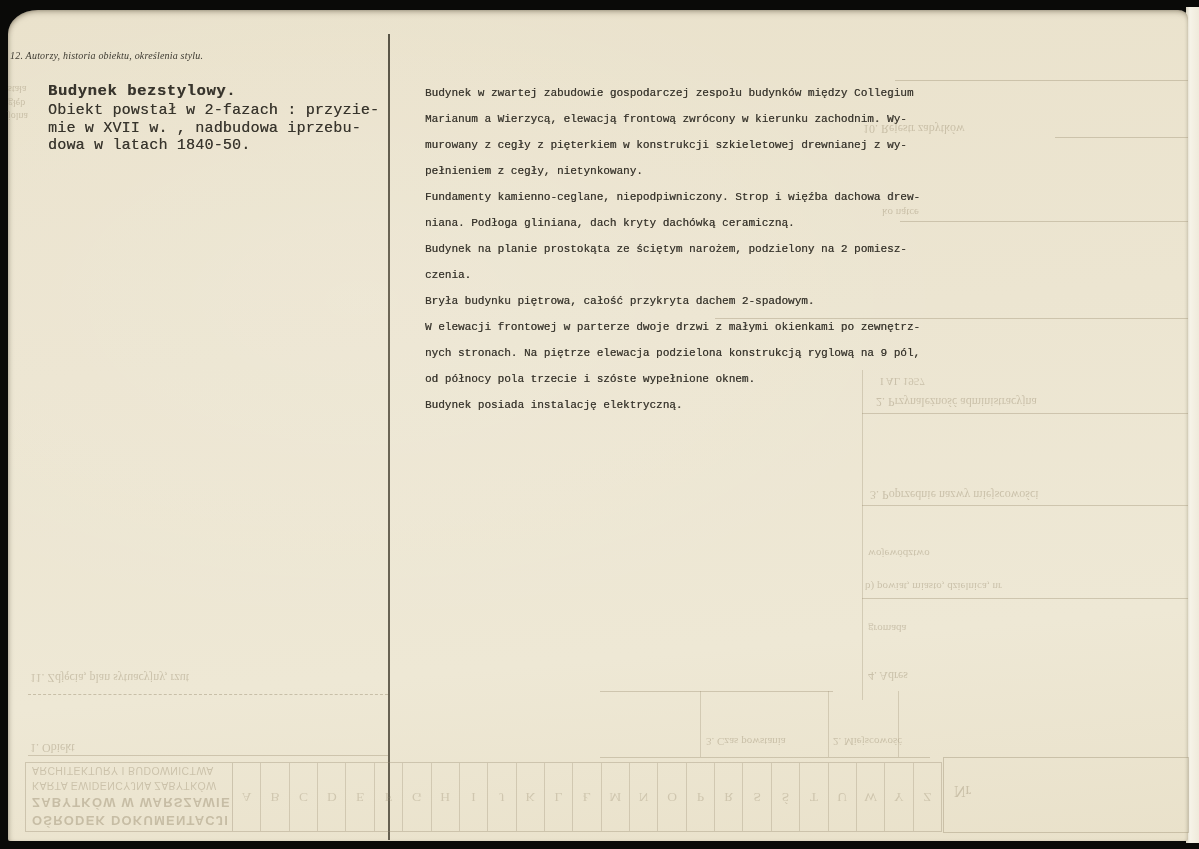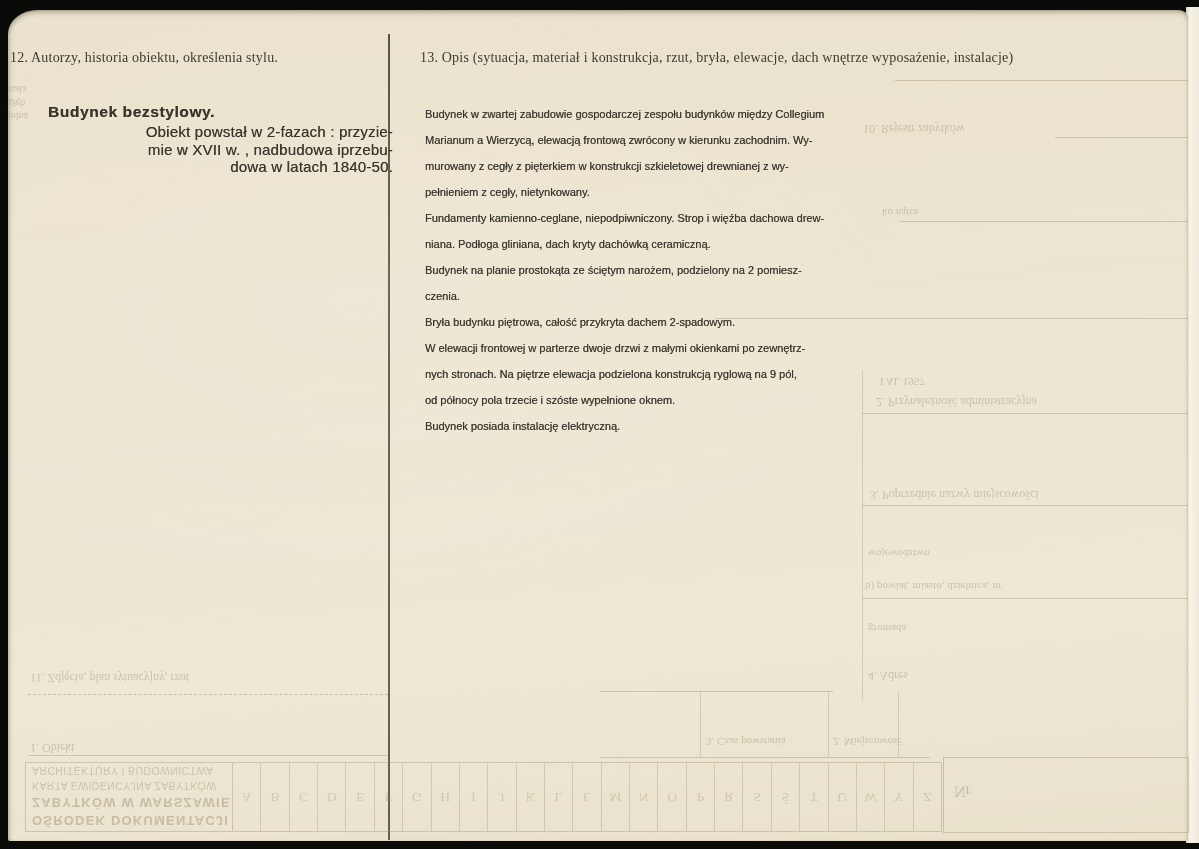--- a/index.html
+++ b/index.html
@@ -21,27 +21,26 @@
     box-shadow: inset 0 5px 7px -5px rgba(40,30,10,.55), inset 4px 0 6px -5px rgba(40,30,10,.5), inset -2px 0 4px -3px rgba(40,30,10,.35);
   }
   .divider{
     position:absolute;left:380px;top:24px;width:2px;height:806px;
     background:linear-gradient(180deg,#3f3b2e,#565040 30%,#4d483a);
     opacity:.85;
   }
   .sec-header{
     position:absolute;
     font-family:"Liberation Serif",serif;
-    font-size:14px;color:#3d3a31;letter-spacing:.2px;white-space:nowrap;
+    font-size:10px;color:#3d3a31;letter-spacing:.2px;white-space:nowrap;font-style:italic;
   }
   .typed{
-    font-family:Liberation Sans, sans-serif;
+    font-family:Liberation Mono, monospace;
     color:#37342c;white-space:pre-line;
     text-shadow:.3px .3px .5px rgba(55,50,42,.65);
-    margin-top:21px;
   }
   .typed-left{
     position:absolute;left:40px;top:72px;width:345px;
     font-size:15px;line-height:17.6px;letter-spacing:.2px;
   }
   .typed-left-title{
     position:absolute;left:40px;top:72px;width:345px;
     font-size:15.5px;font-weight:bold;letter-spacing:.6px;
   }
   .typed-right{
@@ -109,25 +108,24 @@
 
 <div class="scan">
   <div class="page-edge"></div>
 
   <div class="card">
 
     <div class="divider"></div>
 
     <div class="sec-header" style="left:2px;top:40px;">12. Autorzy, historia obiektu, określenia stylu.</div>
 
-    <div class="sec-header" style="left:412px;top:40px;">13. Opis (sytuacja, materiał i konstrukcja, rzut, bryła, elewacje, dach wnętrze wyposażenie, instalacje)</div>
 
     <div class="typed typed-left-title">Budynek bezstylowy.</div>
 
-    <div class="typed typed-left" style="top:92px;text-align:right;">Obiekt powstał w 2-fazach : przyzie-
+    <div class="typed typed-left" style="top:92px;">Obiekt powstał w 2-fazach : przyzie-
 mie w XVII w. , nadbudowa iprzebu-
 dowa w latach 1840-50.</div>
 
     <div class="typed typed-right">Budynek w zwartej zabudowie gospodarczej zespołu budynków między Collegium
 Marianum a Wierzycą, elewacją frontową zwrócony w kierunku zachodnim. Wy-
 murowany z cegły z pięterkiem w konstrukcji szkieletowej drewnianej z wy-
 pełnieniem z cegły, nietynkowany.
 Fundamenty kamienno-ceglane, niepodpiwniczony. Strop i więźba dachowa drew-
 niana. Podłoga gliniana, dach kryty dachówką ceramiczną.
 Budynek na planie prostokąta ze ściętym narożem, podzielony na 2 pomiesz-

